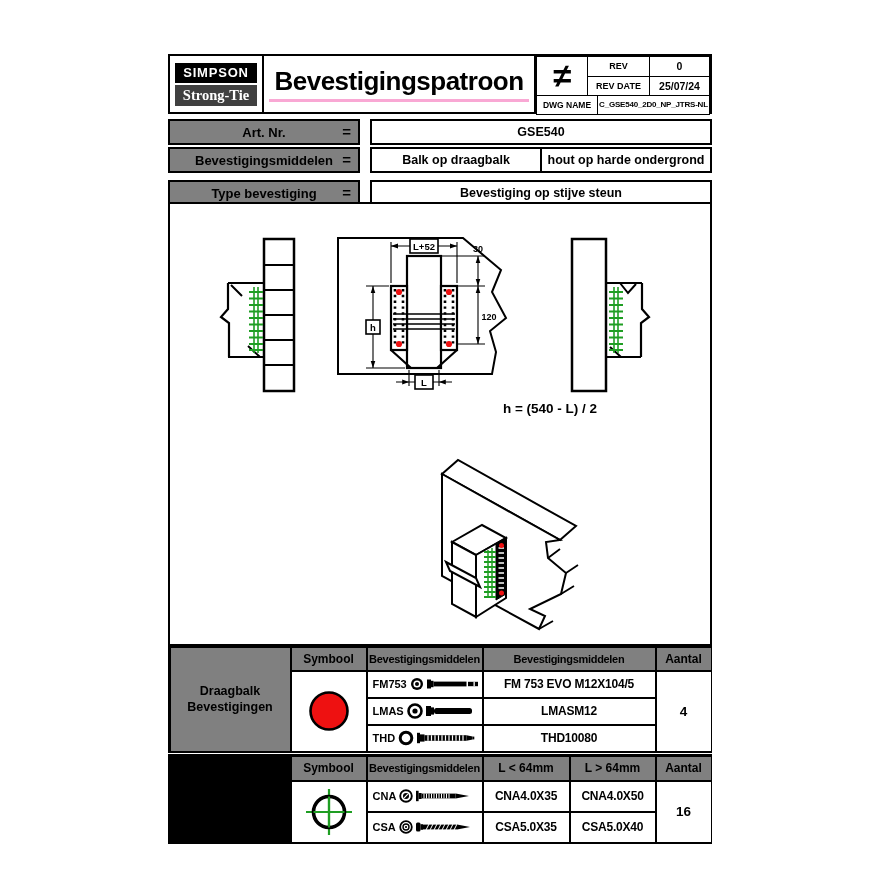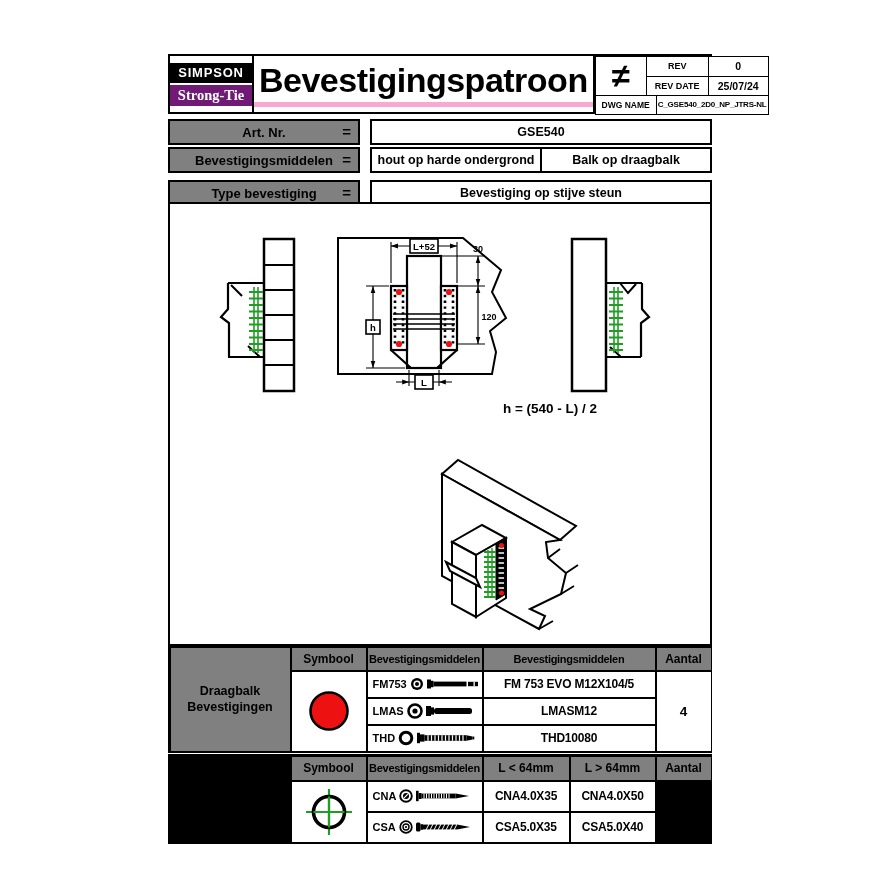--- a/index.html
+++ b/index.html
@@ -4,23 +4,23 @@
 <style>
   * { box-sizing: border-box; margin: 0; padding: 0; }
   html,body { width:880px; height:880px; background:#fff; font-family:"Liberation Sans",sans-serif; color:#000; }
   .frame { position:absolute; left:168px; top:54px; width:544px; height:791px; }
 
   
   .titleblock { position:absolute; left:0; top:0; width:544px; height:60px; border:2.5px solid #000; display:flex; background:#fff; }
   .logo-cell { width:94px; border-right:2px solid #000; display:flex; align-items:center; justify-content:center; }
   .logo { width:82px; }
   .logo-top { background:#000; color:#fff; font-weight:bold; font-size:13px; text-align:center; padding:2.5px 0; letter-spacing:.8px; }
-  .logo-bot { background:#701a75; color:#fff; font-family:"Liberation Serif",serif; font-weight:bold; font-size:14.5px; text-align:center; padding:2px 0; margin-top:2px; }
+  .logo-bot { background:#404040; color:#fff; font-family:"Liberation Serif",serif; font-weight:bold; font-size:14.5px; text-align:center; padding:2px 0; margin-top:2px; }
   .title-cell { flex:1; display:flex; align-items:center; justify-content:center; border-right:2px solid #000; }
-  .title-text { font-size:34px; font-weight:bold; border-bottom:5px solid #f9a8d4; padding:0 5px 2px 5px; letter-spacing:-.5px; white-space:nowrap; }
+  .title-text { font-size:26px; font-weight:bold; border-bottom:3px solid #f9a8d4; padding:0 5px 2px 5px; letter-spacing:-.5px; white-space:nowrap; }
   .tb-right { width:174px; position:relative; }
   .tb-cell { position:absolute; border:1.5px solid #000; display:flex; align-items:center; justify-content:center; font-weight:bold; background:#fff; }
   .neq-cell { left:0; top:0; width:52px; height:40px; font-size:33px; }
   .rev-l   { left:51px;  top:0;    width:63px; height:20.5px; font-size:9px; }
   .rev-v   { left:113px; top:0;    width:61px; height:20.5px; font-size:10.5px; }
   .revd-l  { left:51px;  top:19.5px; width:63px; height:20.5px; font-size:9px; }
   .revd-v  { left:113px; top:19.5px; width:61px; height:20.5px; font-size:10.5px; }
   .dwg-l   { left:0;     top:39px; width:62px;  height:19.5px; font-size:8.5px; }
   .dwg-v   { left:61px;  top:39px; width:113px; height:19.5px; font-size:8px; letter-spacing:-.2px; }
 
@@ -86,22 +86,22 @@
     <div class="spec-values">
       <div class="spec-val">GSE540</div>
     </div>
   </div>
   <div class="spec-row" style="top:93px">
     <div class="spec-label">
       <span>Bevestigingsmiddelen</span>
       <span class="spec-eq">=</span>
     </div>
     <div class="spec-values">
+      <div class="spec-val">Balk op draagbalk</div>
       <div class="spec-val">hout op harde ondergrond</div>
-      <div class="spec-val">Balk op draagbalk</div>
     </div>
   </div>
   <div class="spec-row" style="top:126px">
     <div class="spec-label">
       <span>Type bevestiging</span>
       <span class="spec-eq">=</span>
     </div>
     <div class="spec-values">
       <div class="spec-val">Bevestiging op stijve steun</div>
     </div>
@@ -293,15 +293,16 @@
         <rect x="0" y="2.6" width="4.5" height="8.8" rx="1.5" fill="#000"></rect>
           <rect x="4.5" y="4.2" width="2.5" height="5.6" fill="#000"></rect>
         <rect x="7" y="4.6" width="34" height="4.8" fill="#000"></rect>
         <path d="M10,10 L13,4 M14,10 L17,4 M18,10 L21,4 M22,10 L25,4 M26,10 L29,4 M30,10 L33,4 M34,10 L37,4 M38,10 L41,4" stroke="#fff" stroke-width="1"></path>
         <path d="M41,4.6 L54,7 L41,9.4 Z" fill="#000"></path>
       </svg>
     </div>
     <div class="tc prod" style="grid-area:3/4/4/5">CSA5.0X35</div>
     <div class="tc prod" style="grid-area:3/5/4/6">CSA5.0X40</div>
 
+    <div class="tc qty" style="grid-area:2/6/4/7">16</div>
   </div>
 
 </div>
 
 </body></html>

